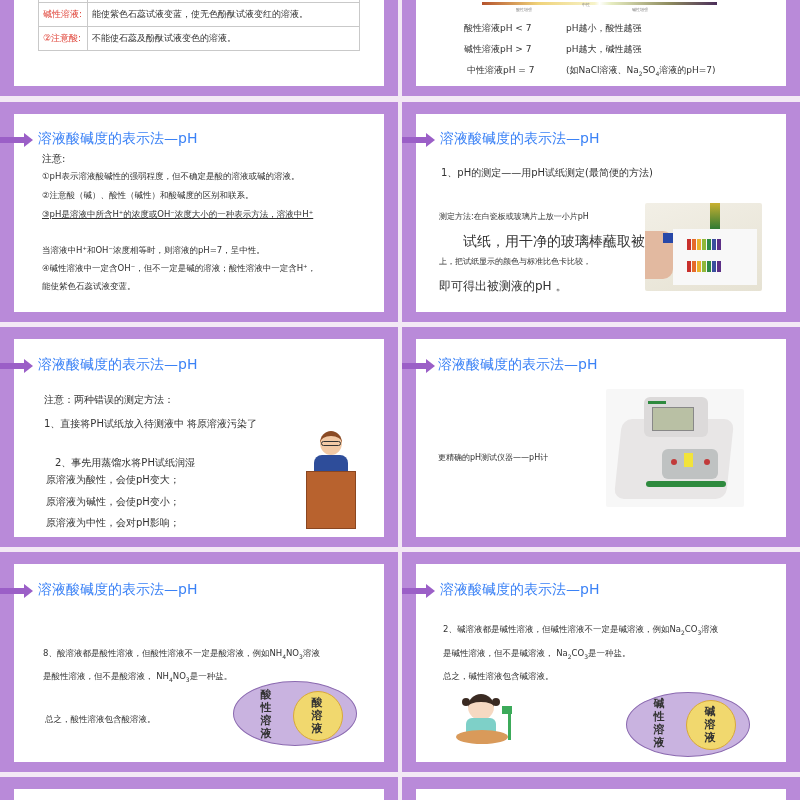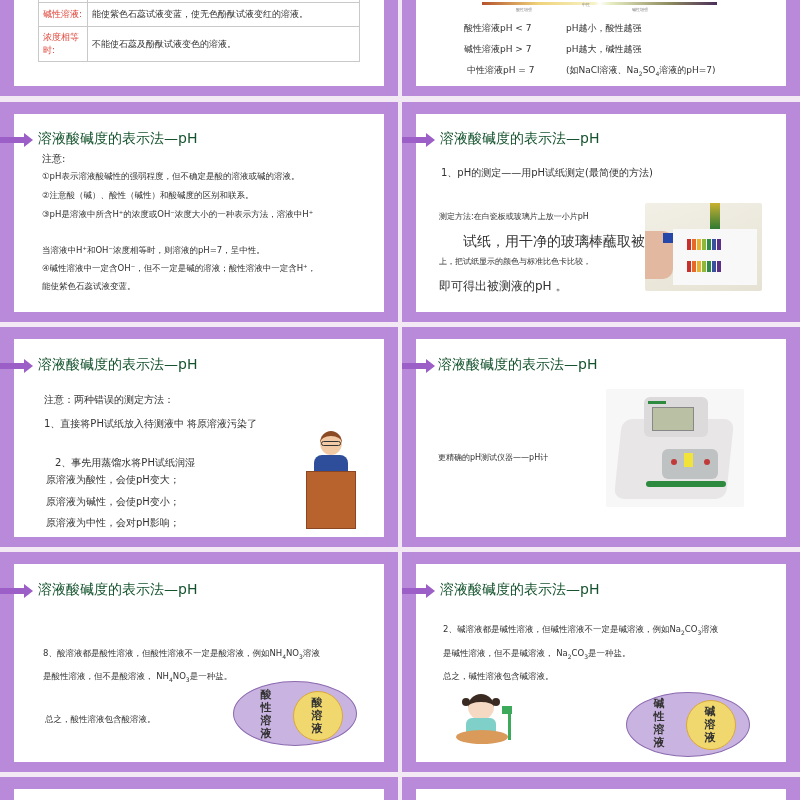--- a/index.html
+++ b/index.html
@@ -2,21 +2,21 @@
 <html><head>
 <meta charset="utf-8">
 <style>
   html, body { margin:0; padding:0; }
   body { width:800px; height:800px; overflow:hidden; background:#f3e9f5; font-family:"DejaVu Sans", "Liberation Sans", sans-serif; position:relative; }
   .slide { position:absolute; width:398px; background:#b98ad9; box-sizing:border-box; overflow:hidden; }
   .slide .inner { position:absolute; left:14px; right:14px; top:12px; bottom:10px; background:#ffffff; }
   .arrow { position:absolute; left:0; width:34px; height:14px; }
   .arrow .bar { position:absolute; left:0; top:4px; width:26px; height:6px; background:#9b5fc7; }
   .arrow .head { position:absolute; left:24px; top:0; width:0; height:0; border-top:7px solid transparent; border-bottom:7px solid transparent; border-left:9px solid #9b5fc7; }
-  .title { position:absolute; left:38px; font-size:14px; color:#14532d; white-space:nowrap; }
+  .title { position:absolute; left:38px; font-size:14px; color:#3b82f6; white-space:nowrap; }
   .txt { position:absolute; font-size:9.5px; color:#333; white-space:nowrap; }
   .txt.small { font-size:8.5px; }
   sub, sup { font-size:6px; }
   table.deftable { position:absolute; left:24px; top:-14px; border-collapse:collapse; width:322px; font-size:9px; color:#333; }
   table.deftable td { border:1px solid #c9c9c9; padding:4px 4px; height:15px; }
   table.deftable td.k { width:40px; color:#e0453a; }
   .phbar { position:absolute; left:66px; top:3px; width:235px; height:3px; background:linear-gradient(90deg,#b5532d,#f0d37a,#f6f3c9 48%,#fff 50%,#e6ecc0 55%,#8d8a5e 80%,#4b2e5a); }
   .phbar-lbl { position:absolute; top:9px; font-size:4px; color:#888; }
   .photo { position:absolute; border-radius:2px; overflow:hidden; }
   .strip { position:absolute; width:4px; height:11px; }
@@ -33,21 +33,21 @@
       <tbody>
           <tr>
         <td class="k">酸性溶液:</td>
         <td>能使紫色石蕊试液变红的溶液。</td>
       </tr>
       <tr>
         <td class="k">碱性溶液:</td>
         <td>能使紫色石蕊试液变蓝，使无色酚酞试液变红的溶液。</td>
       </tr>
       <tr>
-        <td class="k">浓度相等时:</td>
+        <td class="k">②注意酸:</td>
         <td>不能使石蕊及酚酞试液变色的溶液。</td>
       </tr>
     </tbody>
       </table>
   </div>
 </div>
 
 <div class="slide" style="left:402px;top:-8px;height:104px;">
   <div class="inner" style="top:0;">
     <div class="phbar" style="top:10px;"></div>
@@ -66,21 +66,21 @@
 <div class="slide" style="left:0;top:102px;height:220px;">
   <div class="inner">
     <div class="arrow" style="left:-14px;top:19px;">
         <div class="bar"></div>
         <div class="head"></div>
       </div>
     <div class="title" style="top:16px;left:24px;">溶液酸碱度的表示法—pH</div>
     <div class="txt" style="left:28px;top:38px;font-size:10px;">注意:</div>
     <div class="txt small" style="left:28px;top:57px;">①pH表示溶液酸碱性的强弱程度，但不确定是酸的溶液或碱的溶液。</div>
     <div class="txt small" style="left:28px;top:76px;">②注意酸（碱）、酸性（碱性）和酸碱度的区别和联系。</div>
-    <div class="txt small" style="left:28px;top:95px;">③pH是溶液中所含H⁺的浓度或OH⁻浓度大小的一种表示方法，溶液中H⁺</div>
+    <div class="txt small" style="left:28px;top:95px;text-decoration:underline;">③pH是溶液中所含H⁺的浓度或OH⁻浓度大小的一种表示方法，溶液中H⁺</div>
     <div class="txt small" style="left:28px;top:131px;">当溶液中H⁺和OH⁻浓度相等时，则溶液的pH=7，呈中性。</div>
     <div class="txt small" style="left:28px;top:149px;">④碱性溶液中一定含OH⁻，但不一定是碱的溶液；酸性溶液中一定含H⁺，</div>
     <div class="txt small" style="left:28px;top:167px;">能使紫色石蕊试液变蓝。</div>
   </div>
 </div>
 
 <div class="slide" style="left:402px;top:102px;height:220px;">
   <div class="inner">
     <div class="arrow" style="left:-14px;top:19px;">
         <div class="bar"></div>

